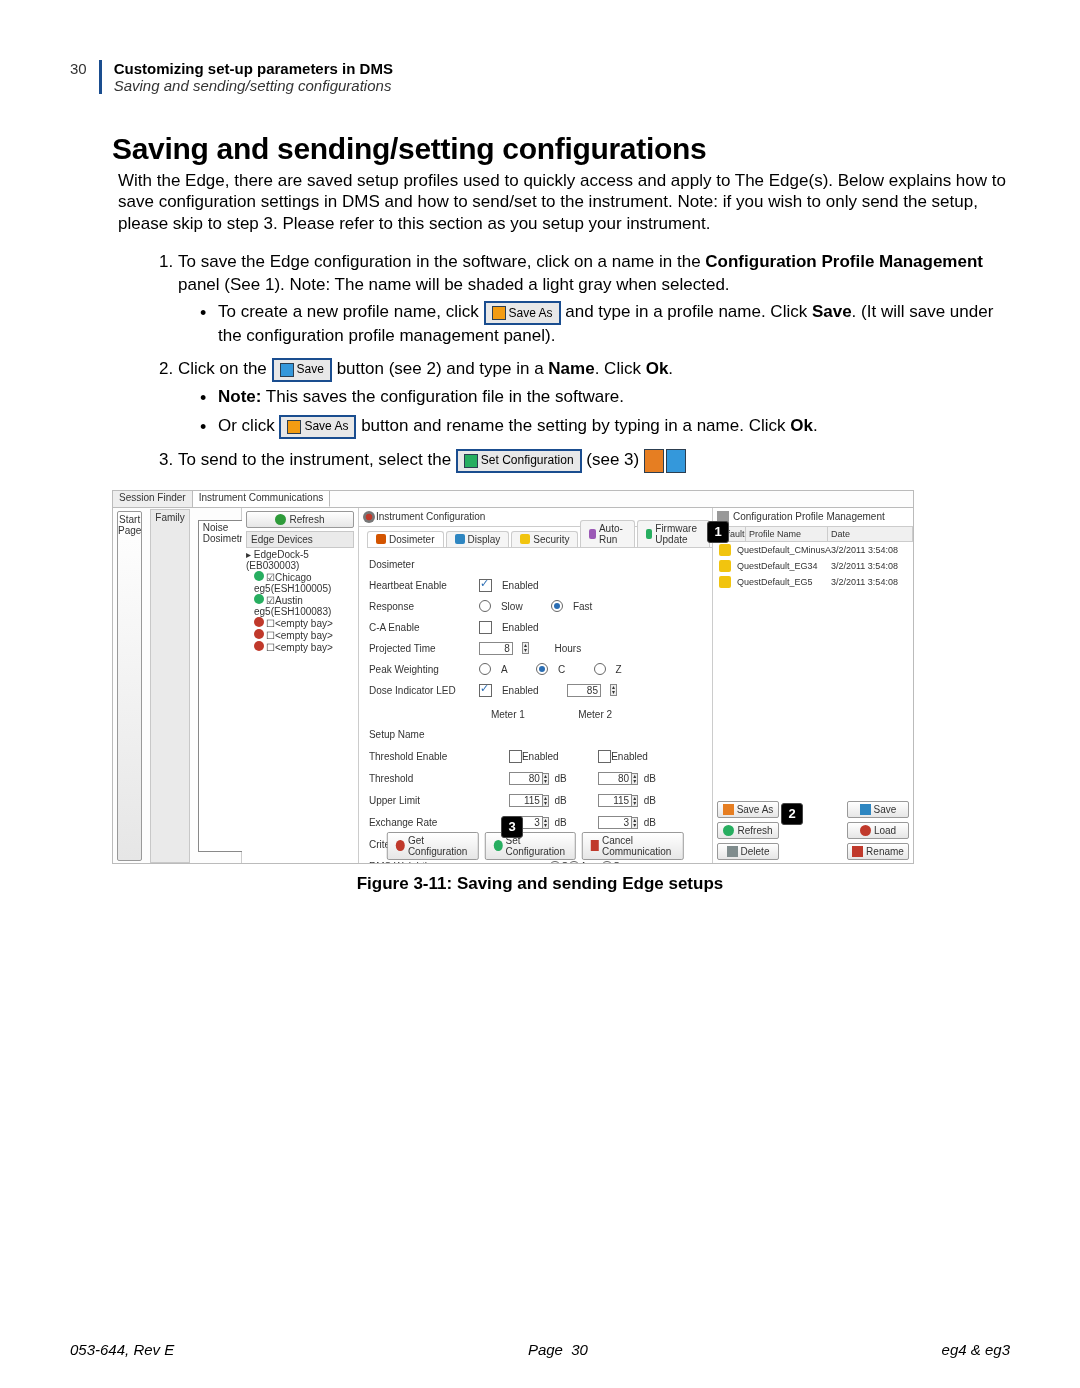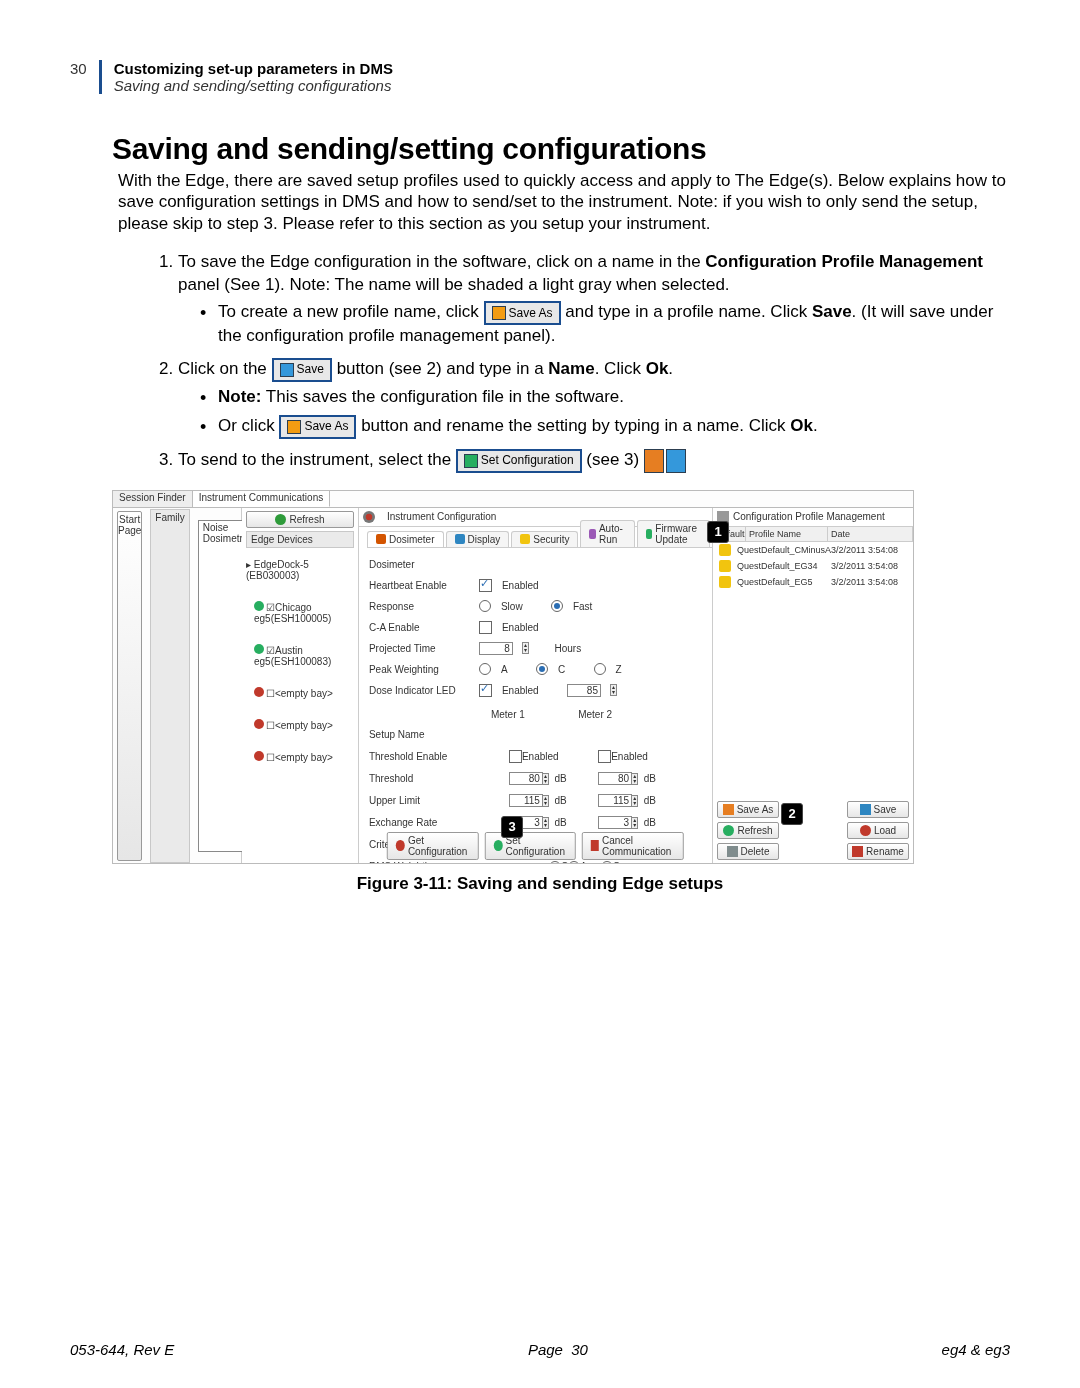--- a/index.html
+++ b/index.html
@@ -35,24 +35,24 @@
   .col-dev{width:132px;border-right:1px solid #ccc;background:#fff}
   .col-mid{flex:1;background:#fff;position:relative}
   .col-right{width:200px;border-left:1px solid #ccc;background:#fff;position:relative}
   .wbtn{background:linear-gradient(#fff,#e6e6e6);border:1px solid #999;border-radius:2px;font-size:10px;text-align:center;padding:2px 0;margin:3px 4px}
   .lbl-bar{background:#eaeaea;border:1px solid #c8c8c8;font-size:10px;padding:2px 4px;margin:1px 4px}
   .fam-drop{border:1px solid #888;margin:12px 4px;padding:1px 4px;background:#fff;display:flex;justify-content:space-between}
   .inst-box{border:1px solid #ddd;margin:3px 4px;height:100px;padding:4px 2px;display:flex;flex-direction:column;gap:6px;align-items:center;overflow:hidden}
   .inst-item{display:flex;align-items:center;gap:0;width:100%;padding:2px}
   .inst-ic{width:20px;height:28px;background:#223;border-radius:2px}
   .mdl-box{border:1px solid #ddd;margin:3px 4px;height:100px;padding:4px 10px;display:flex;flex-direction:column;gap:6px;align-items:center;overflow:hidden}
-  .tree-row{padding:10px 4px}
+  .tree-row{padding:0 4px}
   .tree-row .t-ic{display:inline-block;width:10px;height:10px;border-radius:50%;margin-right:2px}
   .tg{background:#27ae60}.tr{background:#c0392b}
-  .mid-titlebar{height:18px;background:#fff;border-bottom:1px solid #ccc;display:flex;align-items:center;gap:12px;padding:0 4px}
+  .mid-titlebar{height:18px;background:#fff;border-bottom:1px solid #ccc;display:flex;align-items:center;gap:1px;padding:0 4px}
   .gear{width:12px;height:12px;background:radial-gradient(circle,#c0392b 40%,#777 42%);border-radius:50%}
   .mid-tabs{display:flex;border-bottom:1px solid #ccc;height:20px;align-items:flex-end;margin-left:8px}
   .mid-tabs div{padding:2px 8px;border:1px solid #ccc;border-bottom:none;border-radius:3px 3px 0 0;margin-right:2px;display:flex;gap:3px;align-items:center;background:#f5f5f5}
   .mid-tabs div.act{background:#fff}
   .mti{width:10px;height:10px;border-radius:2px}
   .form-area{padding:6px 10px;font-size:10px}
   .frow{display:flex;align-items:center;height:21px;gap:10px}
   .frow .flabel{width:100px}
   .meter-split{display:flex;margin-top:6px}
   .mcol{flex:1}

